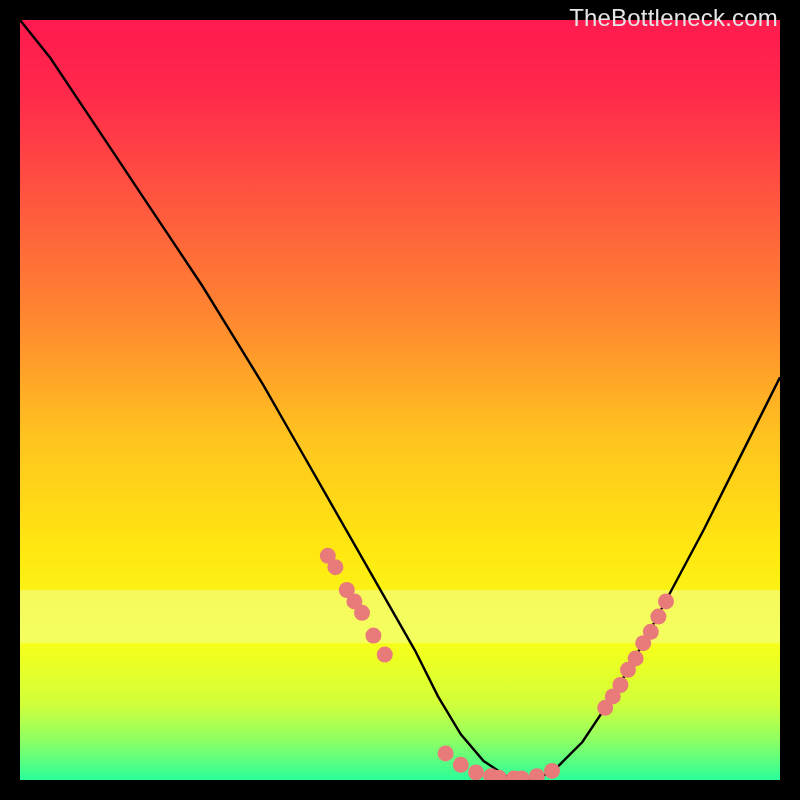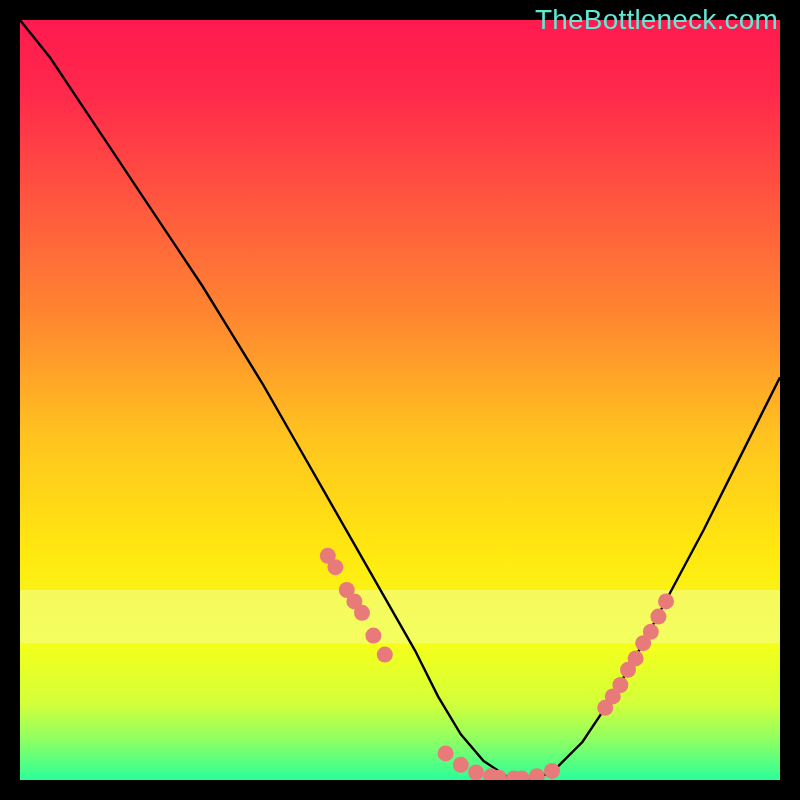--- a/index.html
+++ b/index.html
@@ -23,22 +23,22 @@
     position: absolute;
     left: 0;
     top: 0;
     width: 760px;
     height: 760px;
   }
   .watermark {
     position: absolute;
     right: 22px;
     top: 4px;
-    color: #5eead4;
-    font-size: 28px;
+    color: #e5e5e5;
+    font-size: 24px;
     font-weight: 500;
     letter-spacing: 0.2px;
     margin-left: 26px;
   }
   svg { display: block; }
 </style>
 </head>
 <body>
 
 <div class="frame">

